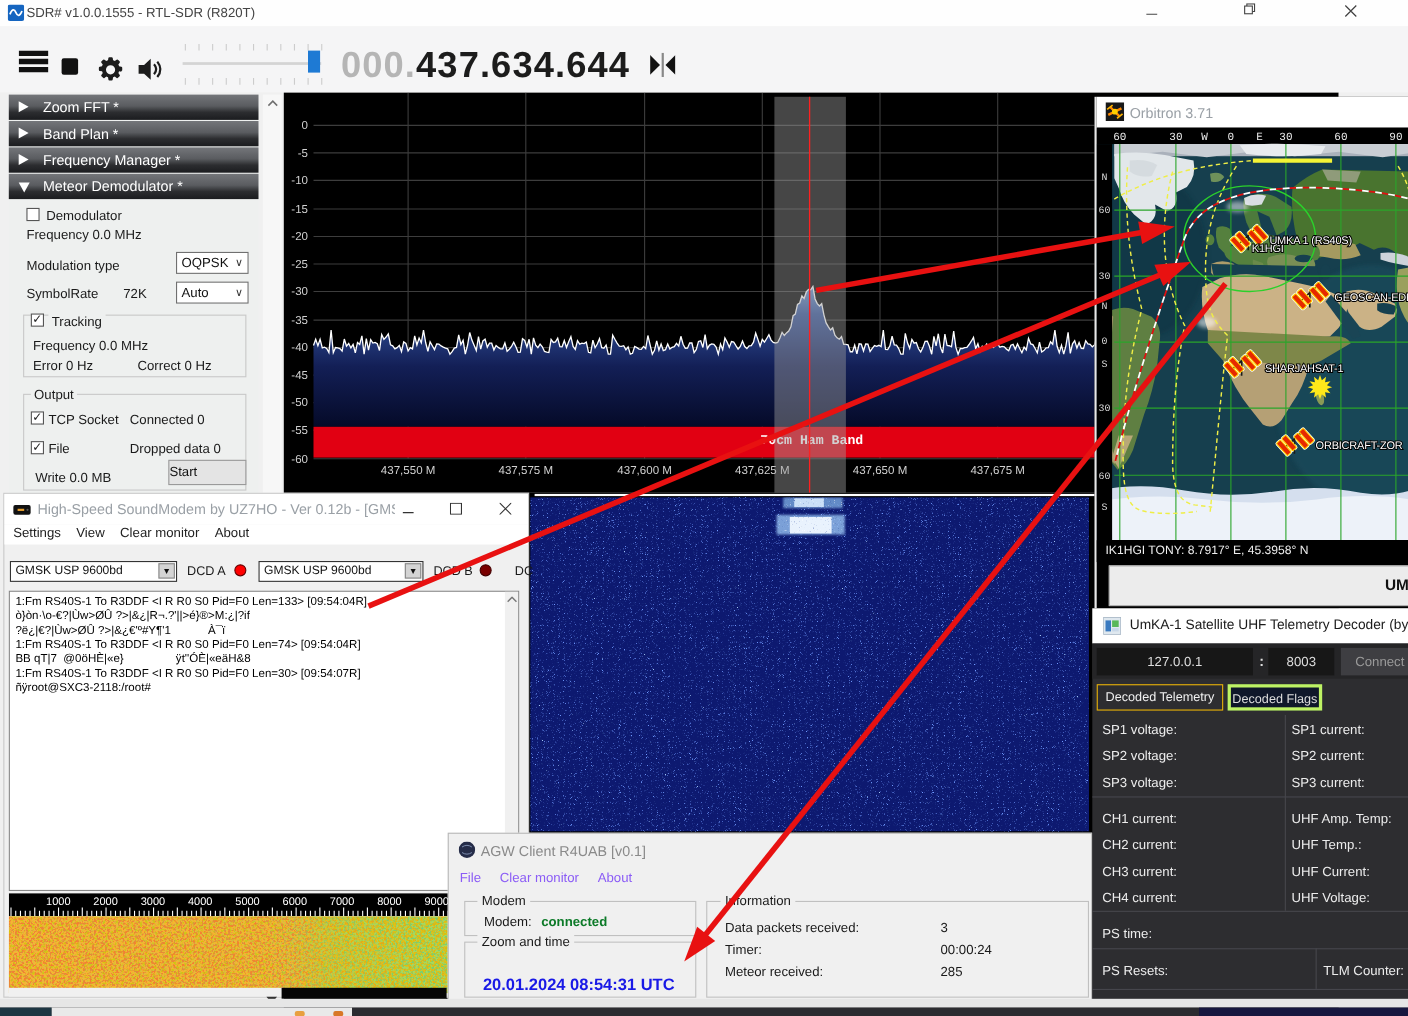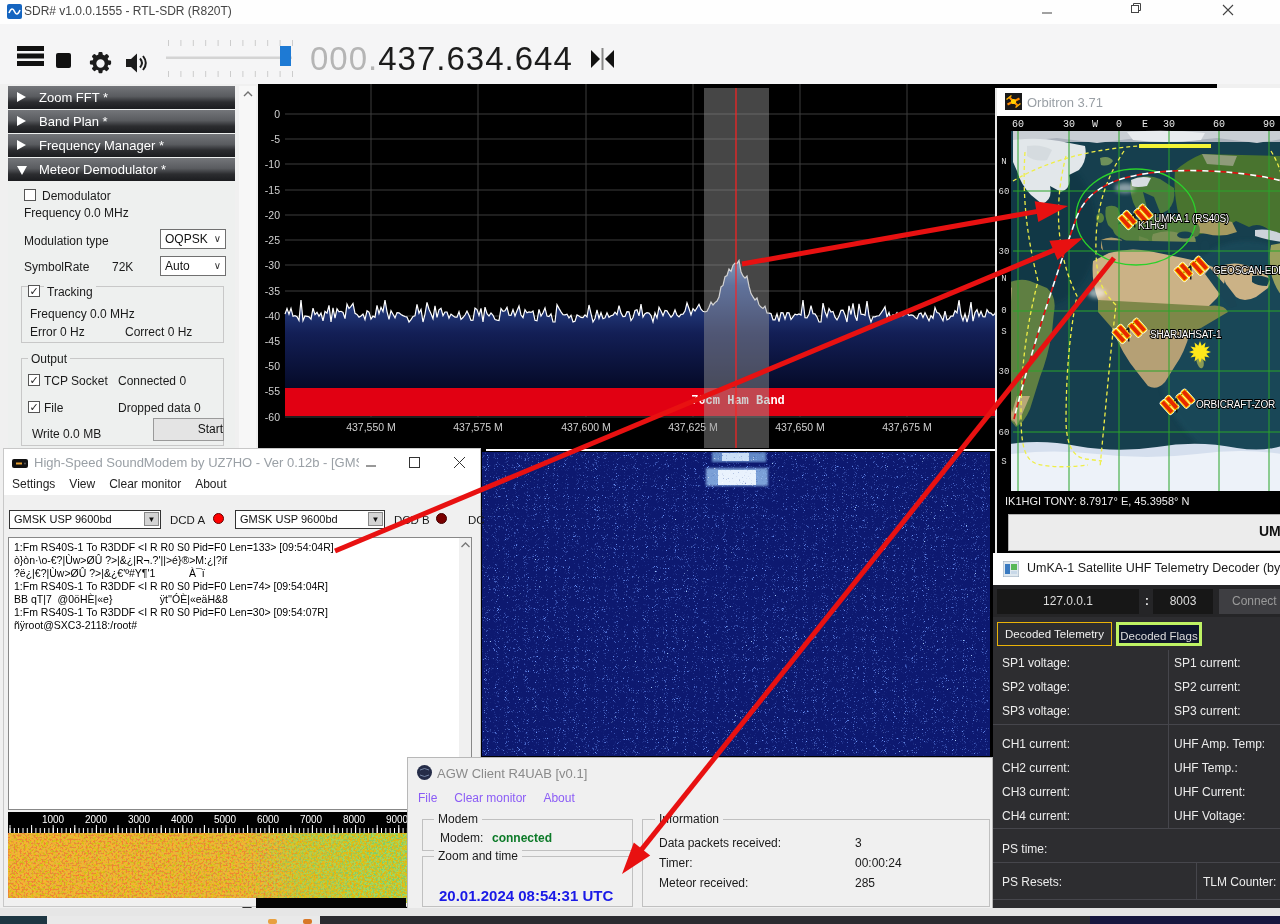--- a/index.html
+++ b/index.html
@@ -1,20 +1,20 @@
 <!DOCTYPE html>
 <html><head><meta charset="utf-8"><style>
 *{margin:0;padding:0;box-sizing:border-box}
 html,body{width:1280px;height:924px;overflow:hidden;background:#f0f0f0;font-family:"Liberation Sans",sans-serif}
 .abs{position:absolute}
 #titlebar{left:0;top:0;width:1280px;height:24px;background:#fefefe;z-index:3}
 #titlebar .ttxt{position:absolute;left:24px;top:4px;font-size:12px;color:#444}
 #toolbar{left:0;top:24px;width:1280px;height:60px;background:#f5f5f6;z-index:3}
 .winbtn{position:absolute;top:0;width:14px;height:16px;color:#333}
-#freq{position:absolute;left:310px;top:16px;font-size:33px;letter-spacing:1px;color:#1c1c1c;font-weight:400}
+#freq{position:absolute;left:310px;top:16px;font-size:33px;letter-spacing:1px;color:#1c1c1c;font-weight:700}
 #freq .dim{color:#b5b5b5}
 #blackdisp{left:258px;top:84px;width:959px;height:364px;background:#000;z-index:1}
 #wfblack{left:258px;top:448px;width:959px;height:468px;background:#000;z-index:1}
 #wfwhite{left:486px;top:449px;width:510px;height:2px;background:#fff;z-index:2}
 #leftpanel{left:8px;top:86px;width:227px;height:362px;background:#eef0ef;z-index:2}
 .hdr{position:relative;margin:0 0 1px 0;height:23px;background:linear-gradient(#74767a 0%,#5a5c60 45%,#2c2d30 70%,#1b1c1f 100%);border-radius:0;color:#fff;font-size:13px;line-height:23px;padding-left:31px}
 .hdr .arr{position:absolute;left:9px;top:6px;width:0;height:0}
 .arrR{border-left:9px solid #fff;border-top:5.5px solid transparent;border-bottom:5.5px solid transparent}
 .arrD{border-top:9px solid #fff;border-left:5.5px solid transparent;border-right:5.5px solid transparent;margin-top:2px}
 .cb{position:absolute;width:12px;height:12px;background:#fff;border:1px solid #555;font-size:11px;line-height:11px;text-align:center;color:#222}
@@ -236,21 +236,21 @@
  <div class="lbl" style="left:117px;top:239px">Correct 0 Hz</div>
  <div class="gbox" style="left:13px;top:272px;width:203px;height:88px"></div>
  <div class="lbl" style="left:20px;top:266px;background:#eef0ef;padding:0 3px">Output</div>
  <div class="cb" style="left:20px;top:288px">✓</div>
  <div class="lbl" style="left:36px;top:288px">TCP Socket</div>
  <div class="lbl" style="left:110px;top:288px">Connected 0</div>
  <div class="cb" style="left:20px;top:315px">✓</div>
  <div class="lbl" style="left:36px;top:315px">File</div>
  <div class="lbl" style="left:110px;top:315px">Dropped data 0</div>
  <div class="lbl" style="left:24px;top:341px">Write 0.0 MB</div>
- <div class="abs" style="left:145px;top:332px;width:71px;height:23px;background:#e4e4e4;border:1px solid #9a9a9a;font-size:12px;text-align:right;line-height:21px;color:#111">Start</div>
+ <div class="abs" style="left:145px;top:332px;width:71px;height:23px;background:#e4e4e4;border:1px solid #9a9a9a;font-size:12px;text-align:left;line-height:21px;color:#111">Start</div>
 </div>
 <div class="abs" id="scrollcol">
     <svg style="position:absolute;left:4px;top:4px" width="10" height="8">
       <path d="M1 6 L5 2 L9 6" stroke="#707070" stroke-width="1.4" fill="none"></path>
     </svg>
   </div>
 <div class="abs" id="orbitron">
  <div id="orb-title">
   <svg style="position:absolute;left:8px;top:5px" width="17" height="17">
         <rect width="17" height="17" fill="#181818"></rect>

